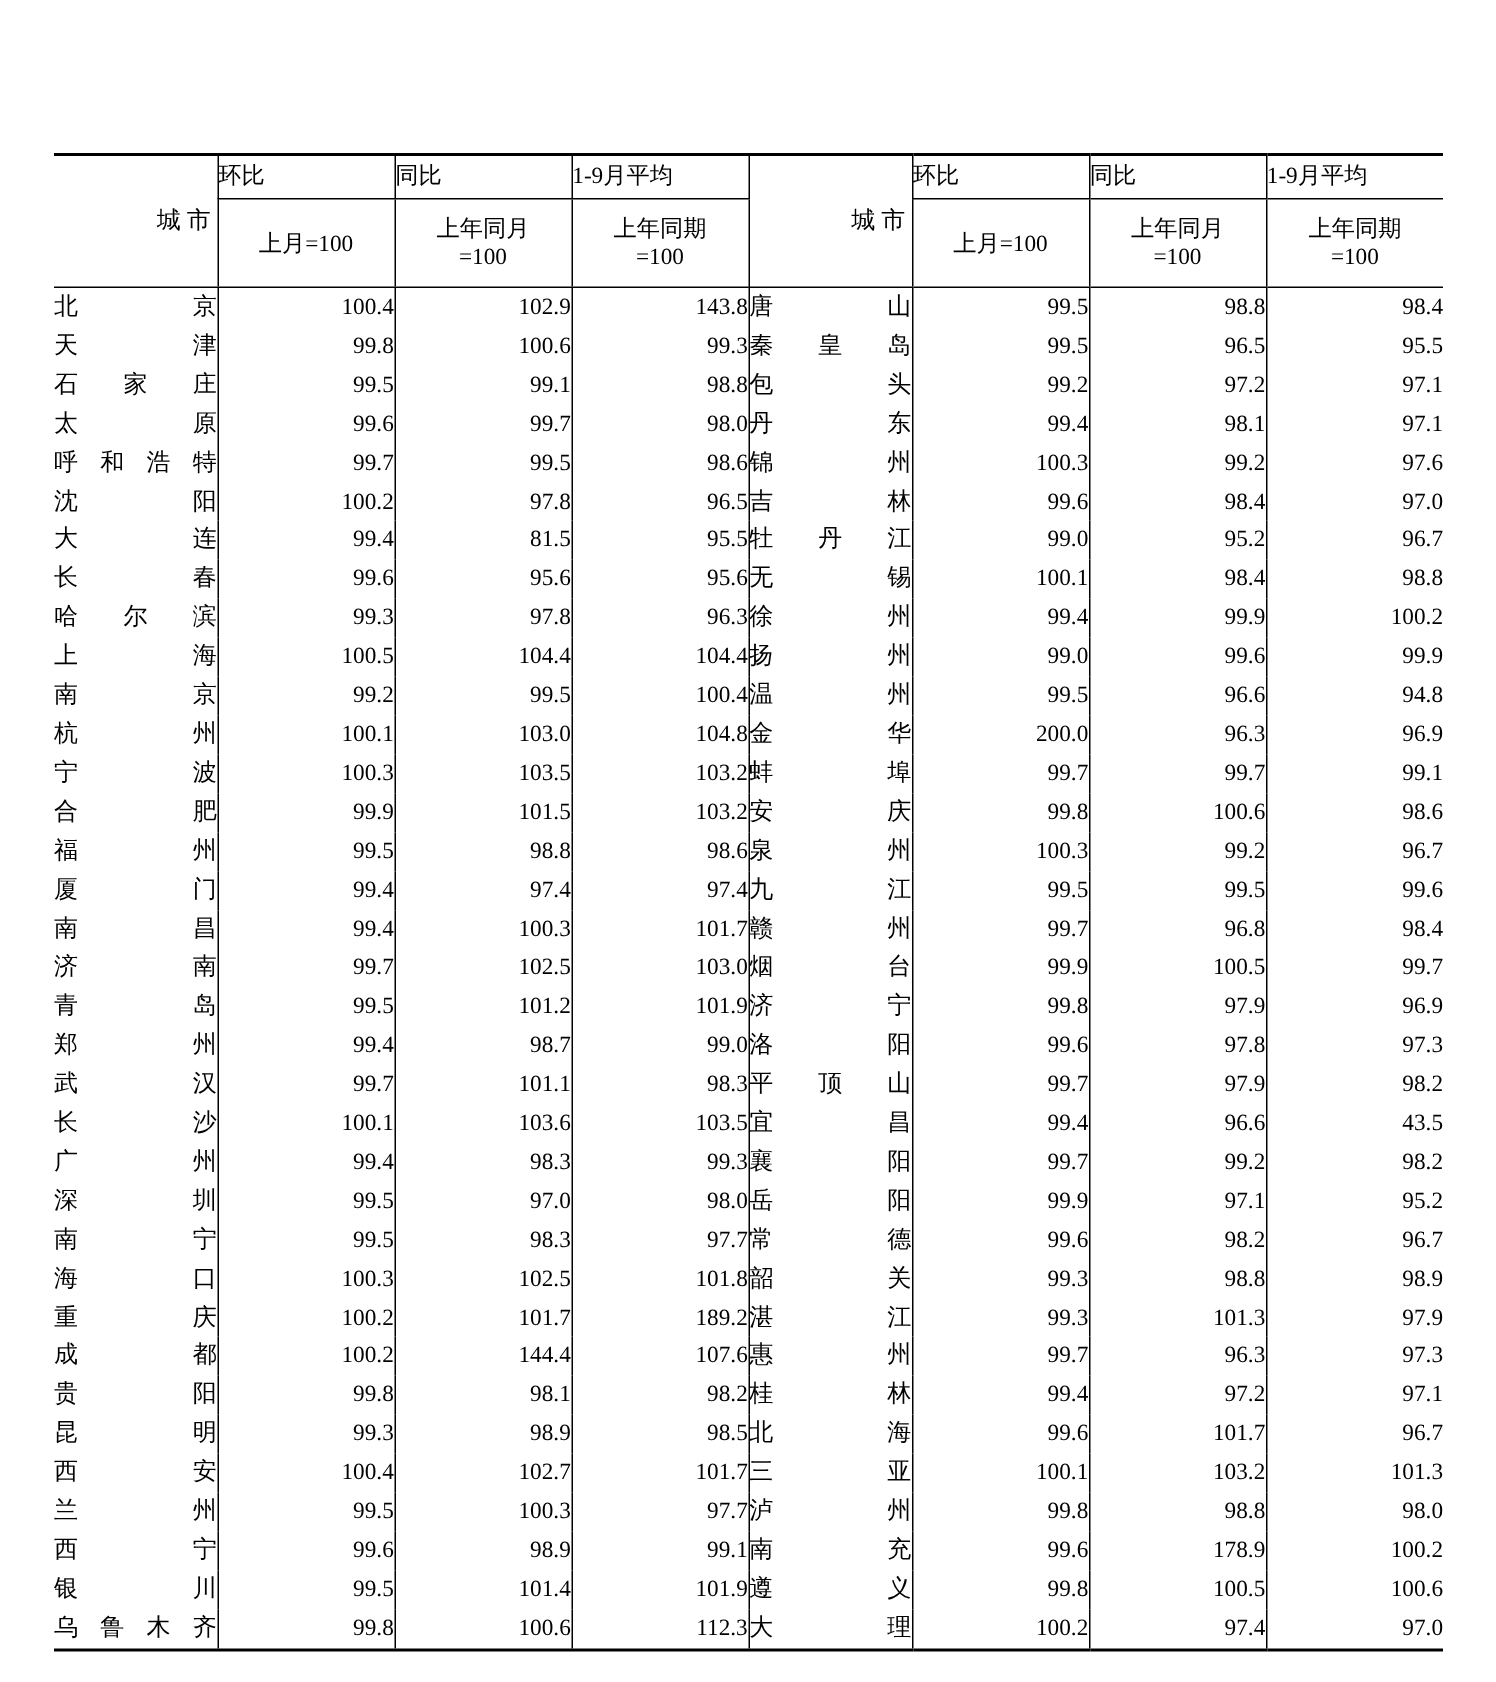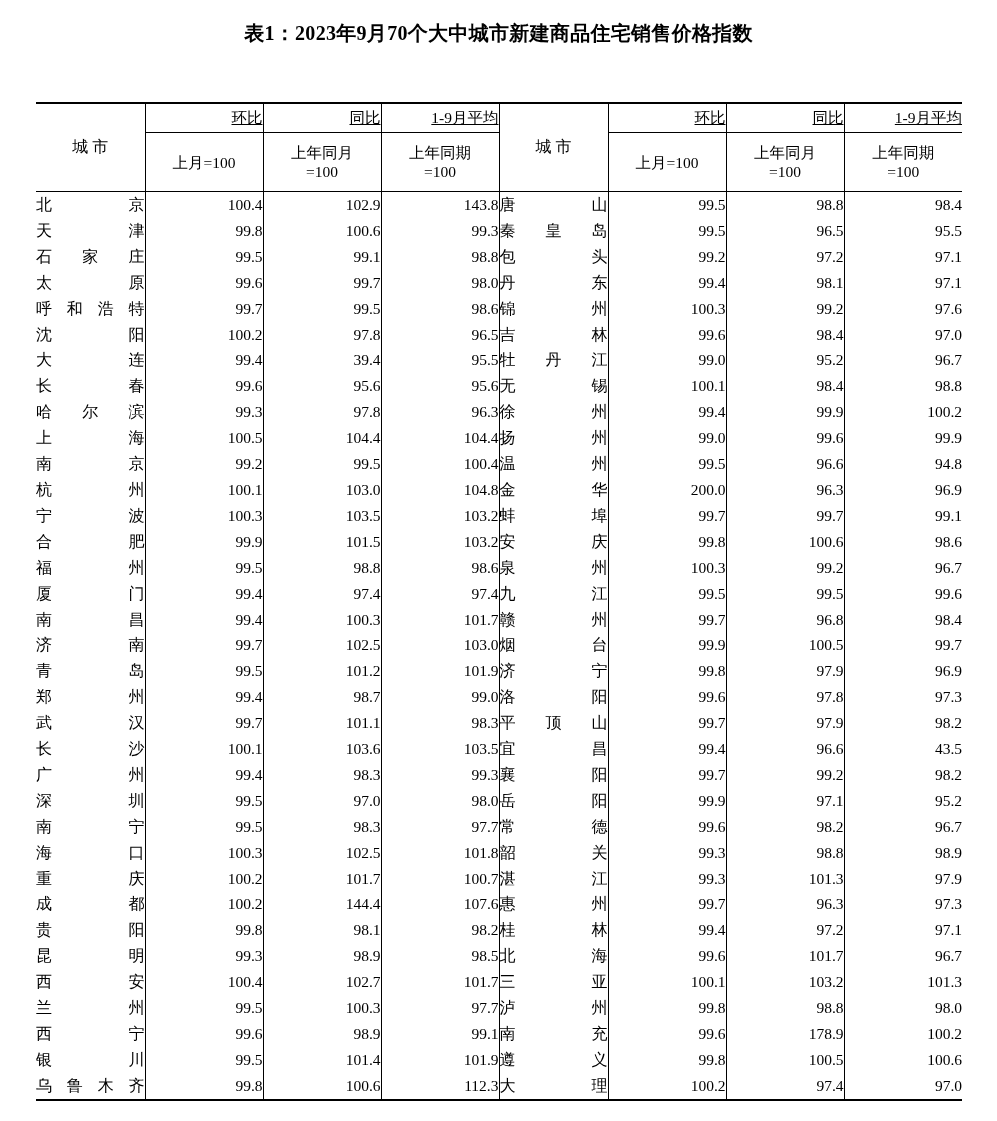--- a/index.html
+++ b/index.html
@@ -68,32 +68,31 @@
 
   
   .vl { border-left: 1.1px solid #000; }
 
   
   col.c-city { width: 109px; }
   col.c-num  { width: 118px; }
 
   
   .h-city {
-    text-align: center;
+    text-align: right;
     font-size: 16px;
     letter-spacing: 4px;
     text-indent: 4px;
     height: 86px;
   }
   .h-top {
-    text-align: right;
+    text-align: left;
     font-size: 15.5px;
     height: 28px;
     line-height: 28px;
-    text-decoration: underline;
   }
   .h-sub {
     text-align: center;
     font-size: 15.5px;
     height: 58px;
     line-height: 19px;
     padding: 0 4px;
   }
 
   
@@ -113,21 +112,20 @@
     text-align: right;
     padding-right: 22px;
     font-family: "Liberation Serif", "DejaVu Serif", serif;
   }
 </style>
 </head>
 <body>
 
 <div class="page">
 
-  <div class="title">表1：2023年9月70个大中城市新建商品住宅销售价格指数</div>
 
   <div class="table-wrap">
     <table class="idx">
       <colgroup>
         <col class="c-city">
           <col class="c-num">
           <col class="c-num">
           <col class="c-num">
         <col class="c-city">
           <col class="c-num">
@@ -223,21 +221,21 @@
             <td class="d-num vl">97.8</td>
             <td class="d-num vl">96.5</td>
             <td class="d-city vl">吉林</td>
             <td class="d-num vl">99.6</td>
             <td class="d-num vl">98.4</td>
             <td class="d-num vl">97.0</td>
           </tr>
           <tr>
             <td class="d-city">大连</td>
             <td class="d-num vl">99.4</td>
-            <td class="d-num vl">39.4</td>
+            <td class="d-num vl">81.5</td>
             <td class="d-num vl">95.5</td>
             <td class="d-city vl">牡丹江</td>
             <td class="d-num vl">99.0</td>
             <td class="d-num vl">95.2</td>
             <td class="d-num vl">96.7</td>
           </tr>
           <tr>
             <td class="d-city">长春</td>
             <td class="d-num vl">99.6</td>
             <td class="d-num vl">95.6</td>
@@ -424,21 +422,21 @@
             <td class="d-num vl">101.8</td>
             <td class="d-city vl">韶关</td>
             <td class="d-num vl">99.3</td>
             <td class="d-num vl">98.8</td>
             <td class="d-num vl">98.9</td>
           </tr>
           <tr>
             <td class="d-city">重庆</td>
             <td class="d-num vl">100.2</td>
             <td class="d-num vl">101.7</td>
-            <td class="d-num vl">100.7</td>
+            <td class="d-num vl">189.2</td>
             <td class="d-city vl">湛江</td>
             <td class="d-num vl">99.3</td>
             <td class="d-num vl">101.3</td>
             <td class="d-num vl">97.9</td>
           </tr>
           <tr>
             <td class="d-city">成都</td>
             <td class="d-num vl">100.2</td>
             <td class="d-num vl">144.4</td>
             <td class="d-num vl">107.6</td>

